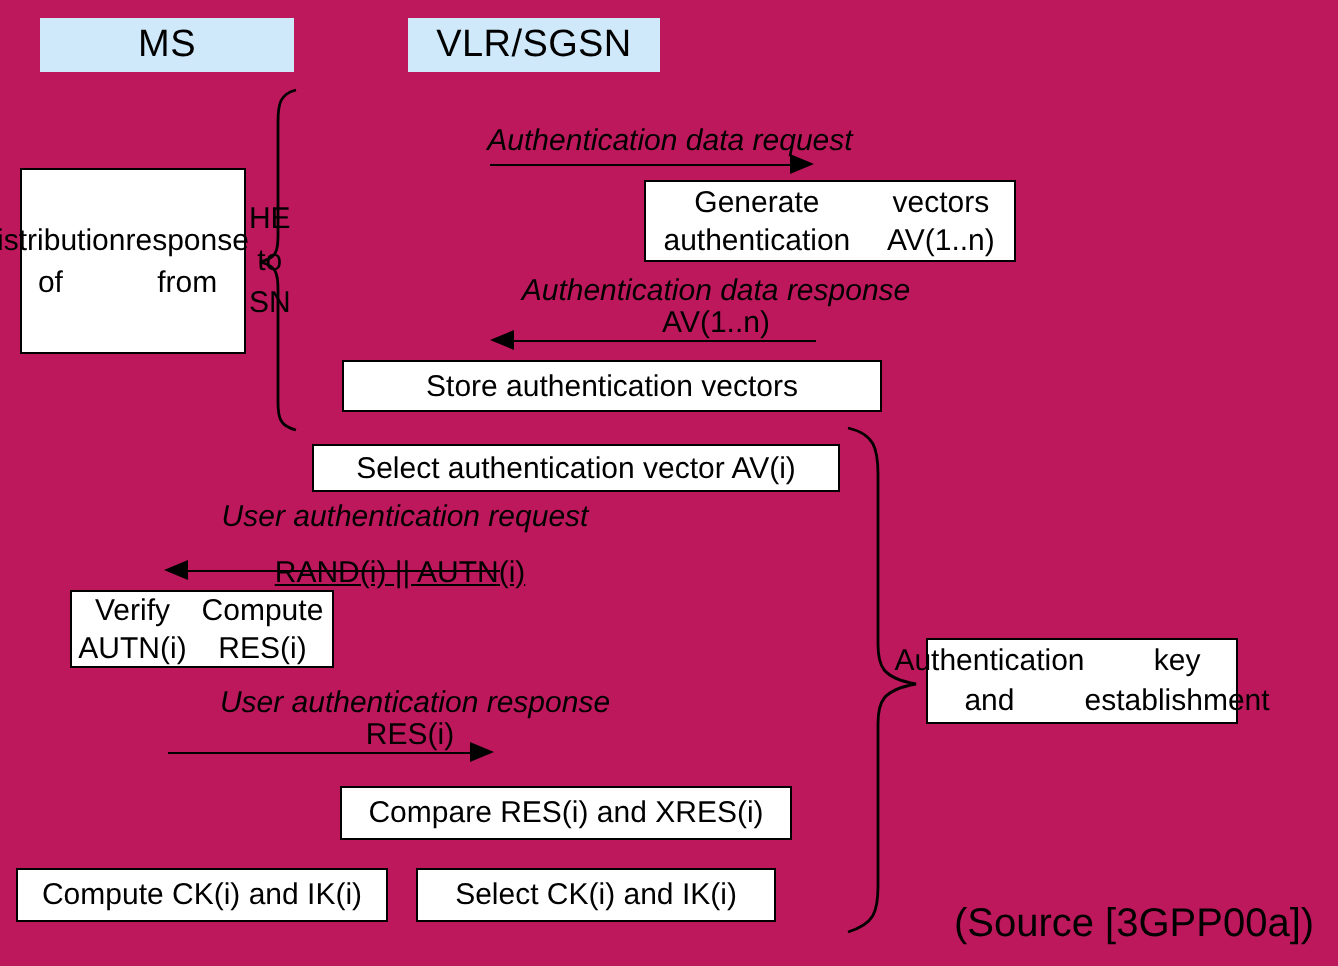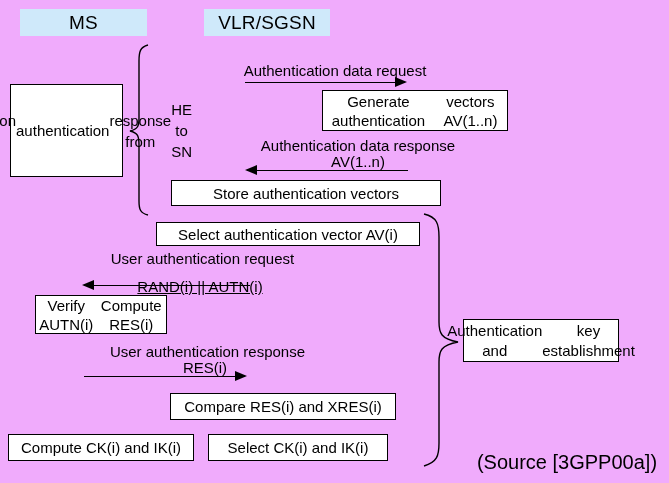--- a/index.html
+++ b/index.html
@@ -1,20 +1,20 @@
 <!DOCTYPE html>
 <html style="--lane-bg: #cfe9fa;"><head>
 <meta charset="utf-8">
 <style>
   html, body { margin: 0; padding: 0; background: #ffffff; }
   .canvas {
     position: relative;
     width: 669px;
     height: 483px;
-    background: #f0abfc;
+    background: #be185d;
     font-family: "Liberation Sans", sans-serif;
     color: #000;
     overflow: hidden;
   }
   .lane {
     position: absolute;
     top: 9px;
     height: 27px;
     background: var(--lane-bg, #cfe9fa);
     display: flex;
@@ -31,20 +31,21 @@
     align-items: center;
     justify-content: center;
     text-align: center;
     font-size: 15px;
     line-height: 19px;
     box-sizing: border-box;
   }
   .box.tall { line-height: 21px; }
   .msg-title {
     position: absolute;
+    font-style: italic;
     font-size: 15px;
     text-align: center;
     white-space: nowrap;
   }
   .msg-sub {
     position: absolute;
     font-size: 15px;
     text-align: center;
     white-space: nowrap;
   }
@@ -83,21 +84,20 @@
   <div class="lane" style="left:204px;width:126px">
     <span>VLR/SGSN</span>
   </div>
 
   <svg class="brace" style="left:126px;top:44px" width="26" height="172" viewBox="0 0 26 172">
     <path d="M22 1 C14 3 13 8 13 17 L13 74 C13 82 12 85 4 87 C12 89 13 92 13 101 L13 157 C13 165 14 169 22 171" fill="none" stroke="#000" stroke-width="1.4"></path>
   </svg>
 
   <div class="box tall" style="left:10px;top:84px;width:113px;height:93px">
     <div>Distribution of</div>
-    <div>authentication</div>
     <div>response from</div>
     <div>HE to SN</div>
   </div>
 
   <div class="msg-title" style="left:230px;top:62px;width:210px">Authentication data request</div>
   <div class="arrow" style="left:245px;top:82px;width:160px">
     <span class="ah ah-r"></span>
   </div>
 
   <div class="box" style="left:322px;top:90px;width:186px;height:41px">

